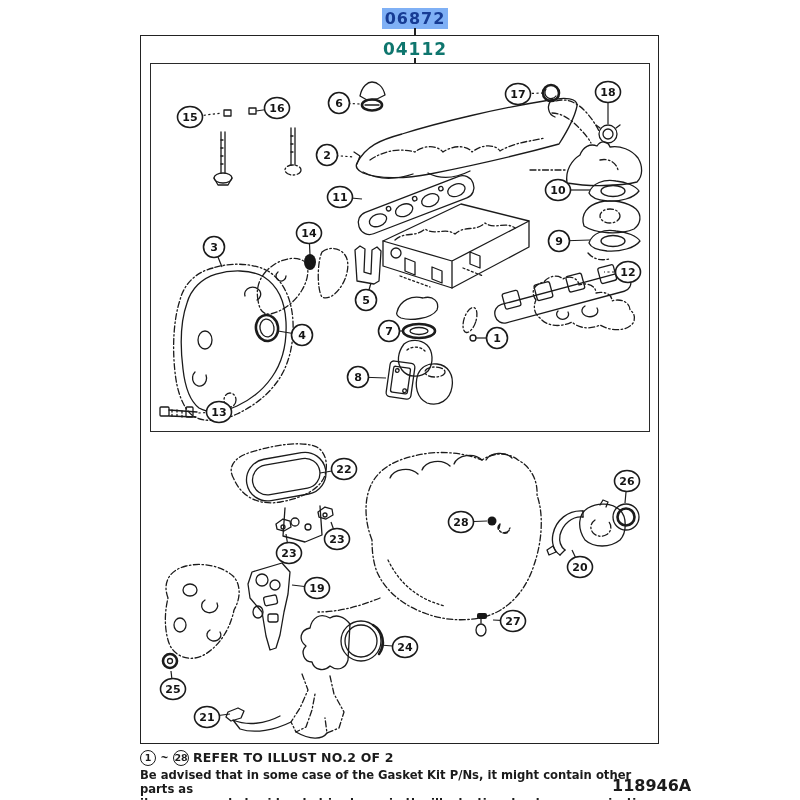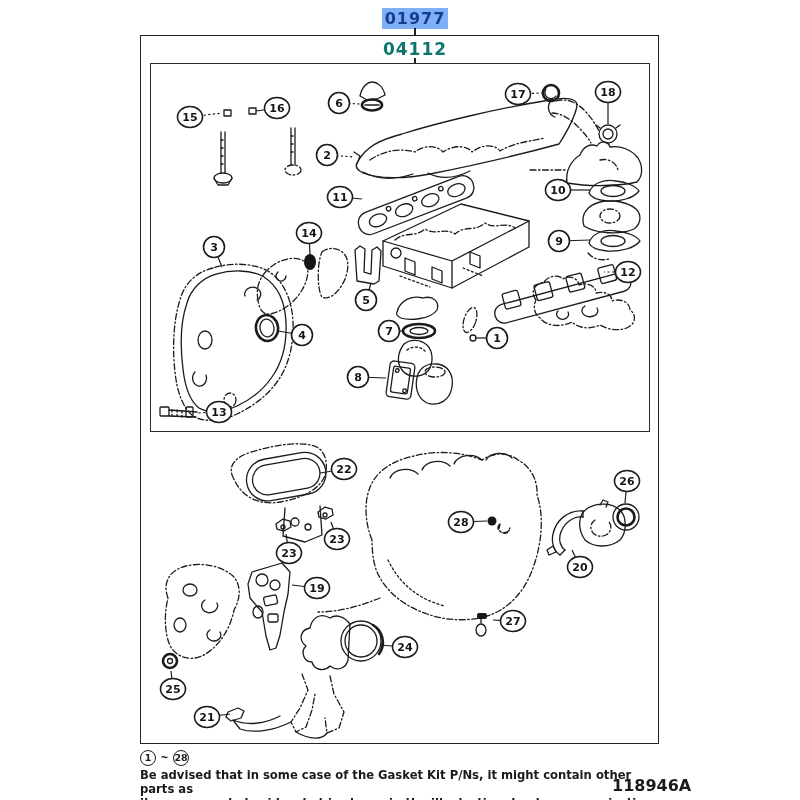--- a/index.html
+++ b/index.html
@@ -26,21 +26,21 @@
   .cnum{display:inline-flex;align-items:center;justify-content:center;width:16px;height:16px;border:1.4px solid #1b1b1b;
     border-radius:50%;font-size:9.5px;font-weight:bold;box-sizing:border-box;font-family:"DejaVu Sans",sans-serif;}
   .tilde{font-weight:bold;font-size:12px;margin:0 1px;}
   .refer-text{font-weight:bold;font-size:12.5px;letter-spacing:.2px;font-family:"DejaVu Sans",sans-serif;}
   .note{font-size:11.6px;font-weight:600;line-height:13.5px;margin-top:3px;font-family:"DejaVu Sans",sans-serif;}
   .figcode{position:absolute;left:612px;top:776px;font-weight:bold;font-size:16px;font-family:"DejaVu Sans",sans-serif;}
 </style>
 </head>
 <body>
 
-<div class="pn-select" style="background: rgb(127, 176, 245); color: rgb(23, 60, 148);">01977</div>
+<div class="pn-select" style="background: rgb(127, 176, 245); color: rgb(23, 60, 148);">06872</div>
 <div class="tick tick1"></div>
 <div class="outer-box"></div>
 <div class="pn-kit">04112</div>
 <div class="tick tick2"></div>
 <div class="inner-box"></div>
 
 <svg class="layer" width="800" height="800" viewBox="0 0 800 800">
   <g class="sketch">
 
     <g>
@@ -415,17 +415,18 @@
         <text x="461" y="525.8" text-anchor="middle">28</text>
       </g>
     </g>
 </svg>
 
 <div class="footer">
   <div class="refer-row">
     <span class="cnum">1</span>
     <span class="tilde">~</span>
     <span class="cnum">28</span>
+    <span class="refer-text">REFER TO ILLUST NO.2 OF 2</span>
   </div>
   <div class="note">Be advised that in some case of the Gasket Kit P/Ns,  it might contain other parts as</div>
   <div class="note" style="margin-top:1px">its components beside what is shown in the illustration due to commonization.</div>
 </div>
 <div class="figcode">118946A</div>
 
 </body></html>

